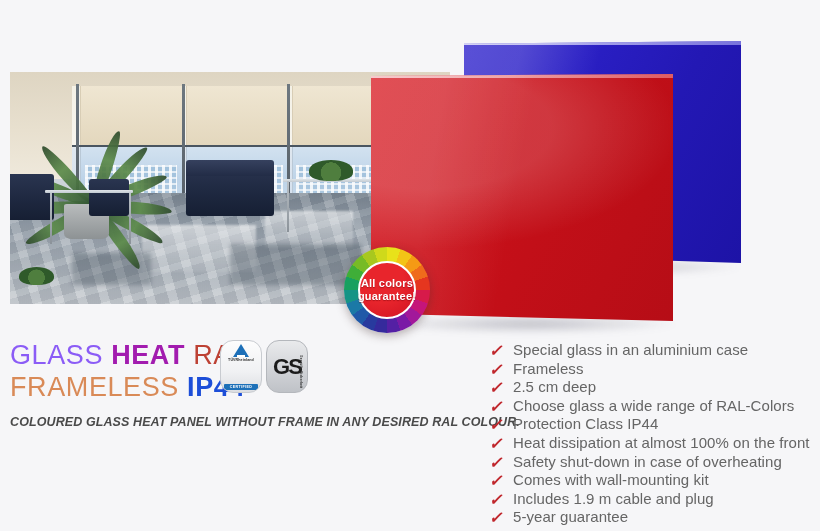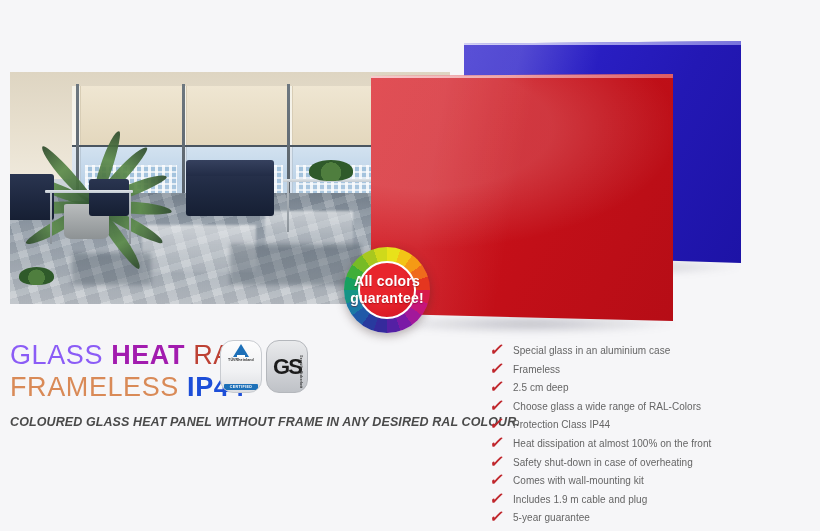--- a/index.html
+++ b/index.html
@@ -217,21 +217,21 @@
     transform: translate(-50%,-50%);
     width: 58px; height: 58px;
     border-radius: 50%;
     background: radial-gradient(circle at 38% 30%, #e8252c 0 45%, #cf1222 100%);
     border: 2px solid #ffffff;
     display: flex; align-items: center; justify-content: center;
     text-align: center;
   }
   #colorwheel-hub span {
     color: #fff;
-    font-size: 14px;
+    font-size: 11px;
     font-weight: 700;
     line-height: 1.18;
     letter-spacing: .2px;
     text-shadow: 0 1px 1px rgba(120,0,10,.5);
   }
 
   
   #headline {
     position: absolute;
     left: 10px; top: 340px;
@@ -333,21 +333,21 @@
   .check {
     width: 24px; flex: 0 0 24px;
     color: #c0272d;
     font-size: 16px;
     font-weight: 700;
     font-style: italic;
     line-height: 1;
     transform: translateY(1px);
   }
   .ftext {
-    font-size: 10px;
+    font-size: 15px;
     color: #656565;
     letter-spacing: .05px;
     white-space: nowrap;
   }
 </style>
 </head>
 <body>
 
 <div id="stage">
 

